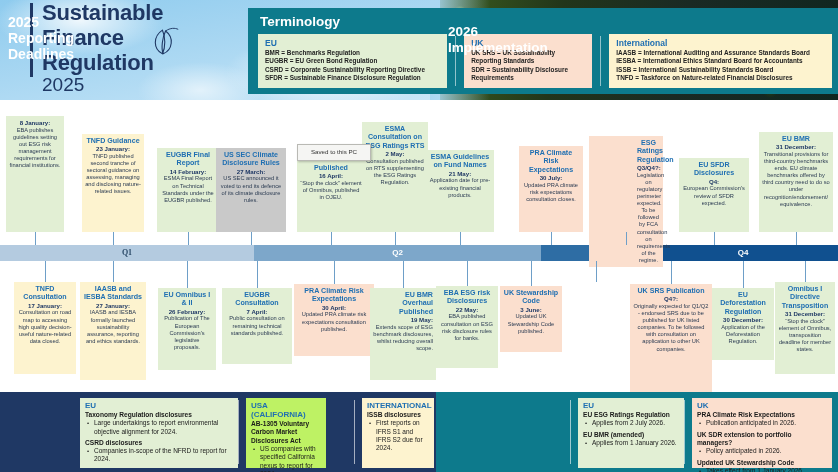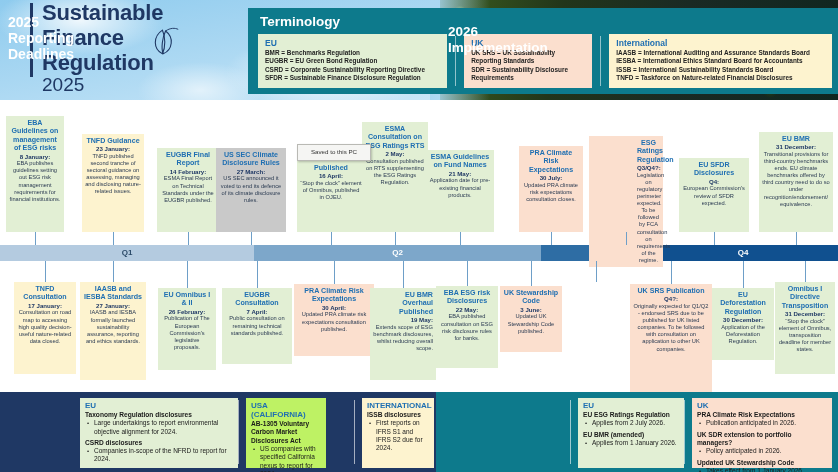--- a/index.html
+++ b/index.html
@@ -74,21 +74,21 @@
   .tb-uk{width:130px;background:#fbdfce;}
   .tb-int{width:226px;background:#fdf3cf;}
 
   
   .timeline{position:absolute;left:0;top:0;width:838px;height:472px;}
   .qbar{position:absolute;top:245px;height:16px;}
   .qbar span{
     display:block;text-align:center;font-size:8px;font-weight:bold;
     color:#ffffff;line-height:16px;
   }
-  .q1{background:#b4cbe0;}
+  .q1{background:#b4cbe0;font-family:Liberation Serif, serif;}
   .q2{background:#7da7ca;}
   .q3{background:#2e6da4;}
   .q4{background:#10508f;}
   .q1 span{color:#2b4a68;}
   .q2 span{color:#ffffff;}
 
   .connector{position:absolute;width:1px;background:#6e9fc8;}
 
   .card{
     position:absolute;box-sizing:border-box;
@@ -186,21 +186,20 @@
     <div class="qbar q2" style="left:254px;width:287px;">
         <span>Q2</span>
       </div>
     <div class="qbar q3" style="left:541px;width:107px;">
         <span>Q3</span>
       </div>
     <div class="qbar q4" style="left:648px;width:190px;">
         <span>Q4</span>
       </div>
   <div class="card c-green" style="left: 6px; width: 58px; top: 116px; min-height: 116px;">
-        <span class="ct">EBA Guidelines on management of ESG risks</span>
         <span class="cd">8 January:</span>
         <span class="cb">EBA publishes guidelines setting out ESG risk management requirements for financial institutions.</span>
       </div>
       <div class="connector" style="left: 35px; top: 232px; height: 13px;"></div>
       <div class="card c-yellow" style="left: 82px; width: 62px; top: 134px; min-height: 98px;">
         <span class="ct">TNFD Guidance</span>
         <span class="cd">23 January:</span>
         <span class="cb">TNFD published second tranche of sectoral guidance on assessing, managing and disclosing nature-related issues.</span>
       </div>
       <div class="connector" style="left: 113px; top: 232px; height: 13px;"></div>

